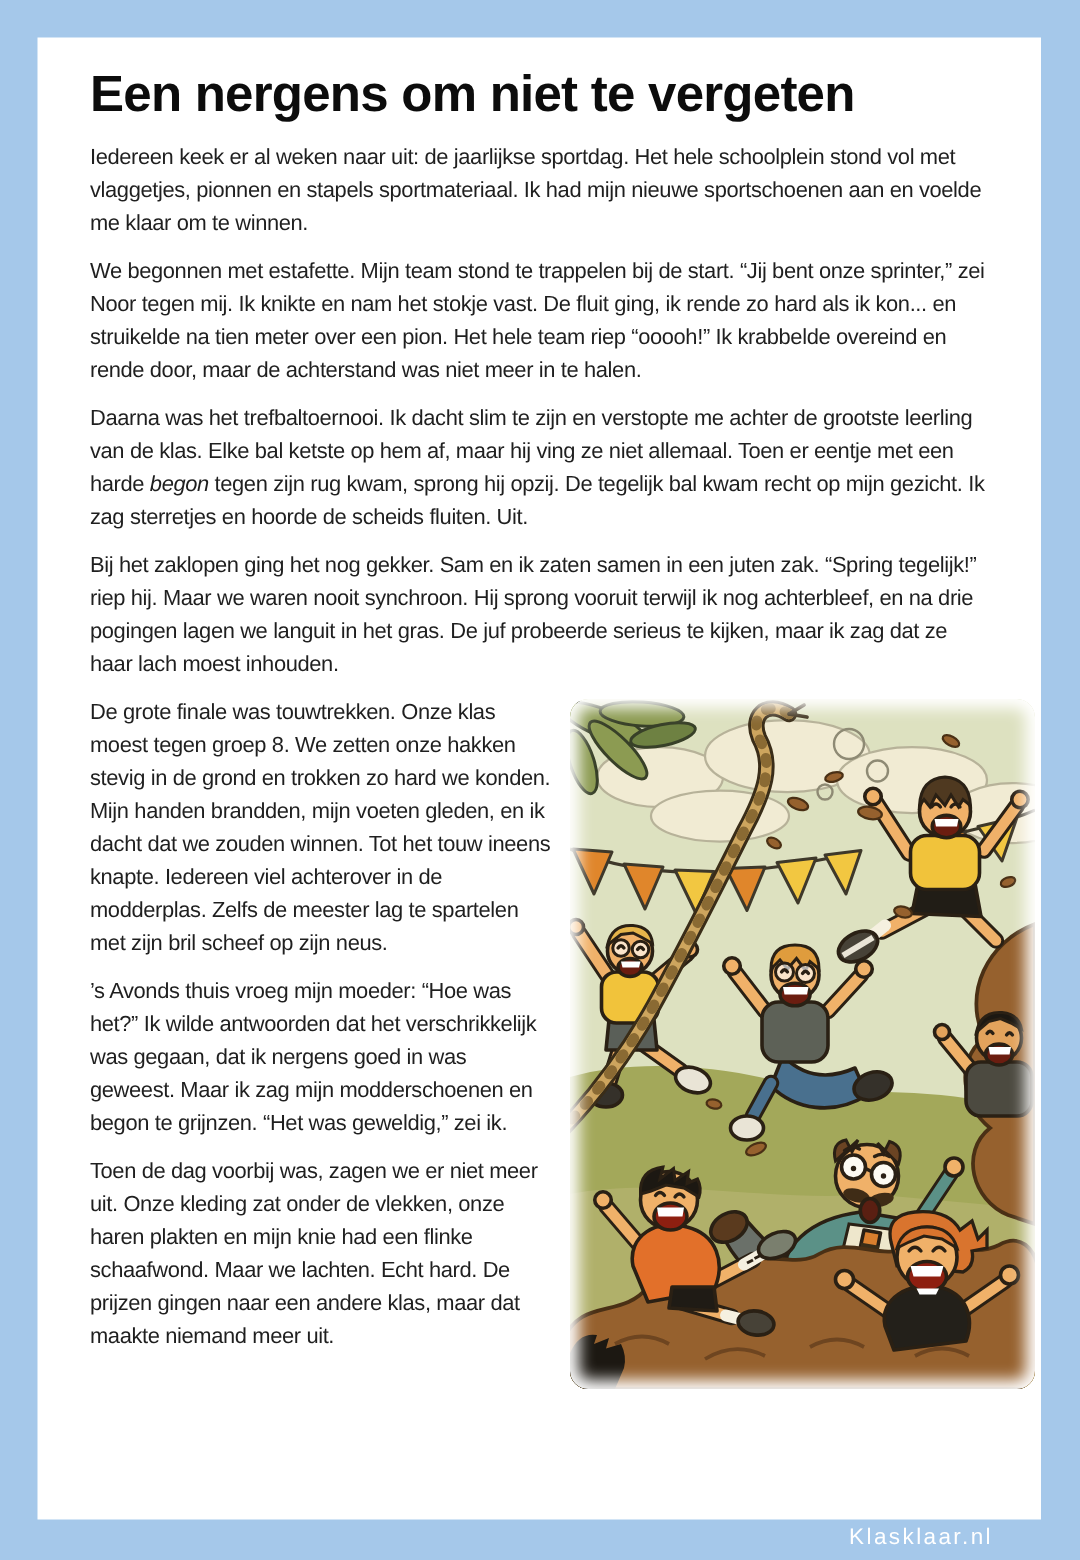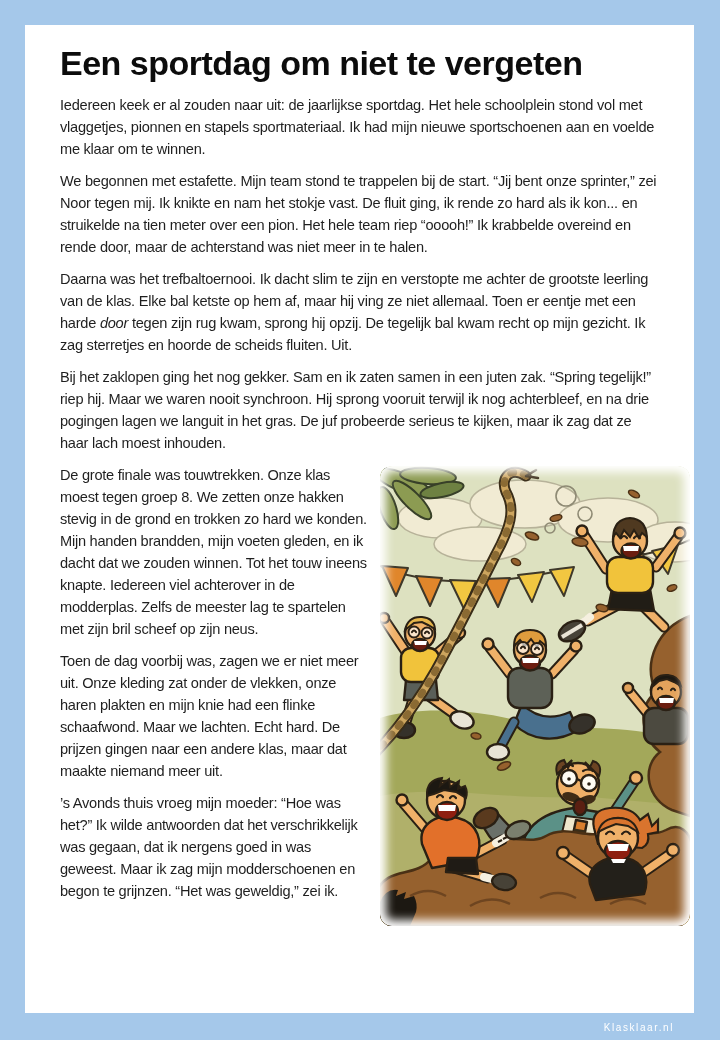--- a/index.html
+++ b/index.html
@@ -27,40 +27,40 @@
     float:right;width:310px;height:460px;
     margin:2px -30px 0 12px;
     border-radius:12px;overflow:hidden;position:relative;
   }
   .illu-wrap::after{
     content:"";position:absolute;inset:0;border-radius:12px;
     box-shadow:inset 0 0 10px 6px #ffffff;pointer-events:none;
   }
   .illu-wrap svg{display:block;width:310px;height:460px;}
   .watermark{
-    position:absolute;right:46px;bottom:7px;
-    color:#ffffff;font-size:10px;letter-spacing:1.6px;font-weight:400;
+    position:absolute;right:58px;bottom:7px;
+    color:#ffffff;font-size:15px;letter-spacing:1.6px;font-weight:400;
   }
   
   .ol{stroke:#2a2014;stroke-width:2.4;stroke-linejoin:round;stroke-linecap:round;}
   .limb-o{stroke:#2a2014;stroke-width:11;stroke-linecap:round;fill:none;}
   .limb-i{stroke:#f0b169;stroke-width:7;stroke-linecap:round;fill:none;}
   .eye{stroke:#2a2014;stroke-width:2.2;fill:none;stroke-linecap:round;}
 </style>
 </head>
 <body>
 
 <div class="paper">
 
-  <h1 class="title">Een sportdag om niet te vergeten</h1>
+  <h1 class="title">Een nergens om niet te vergeten</h1>
 
   <div class="story">
-    <p>Iedereen keek er al zouden naar uit: de jaarlijkse sportdag. Het hele schoolplein stond vol met vlaggetjes, pionnen en stapels sportmateriaal. Ik had mijn nieuwe sportschoenen aan en voelde me klaar om te winnen.</p>
+    <p>Iedereen keek er al weken naar uit: de jaarlijkse sportdag. Het hele schoolplein stond vol met vlaggetjes, pionnen en stapels sportmateriaal. Ik had mijn nieuwe sportschoenen aan en voelde me klaar om te winnen.</p>
     <p>We begonnen met estafette. Mijn team stond te trappelen bij de start. “Jij bent onze sprinter,” zei Noor tegen mij. Ik knikte en nam het stokje vast. De fluit ging, ik rende zo hard als ik kon... en struikelde na tien meter over een pion. Het hele team riep “ooooh!” Ik krabbelde overeind en rende door, maar de achterstand was niet meer in te halen.</p>
-    <p><span>Daarna was het trefbaltoernooi. Ik dacht slim te zijn en verstopte me achter de grootste leerling van de klas. Elke bal ketste op hem af, maar hij ving ze niet allemaal. Toen er eentje met een harde </span><span class="it">door</span><span> tegen zijn rug kwam, sprong hij opzij. De tegelijk bal kwam recht op mijn gezicht. Ik zag sterretjes en hoorde de scheids fluiten. Uit.</span></p>
+    <p><span>Daarna was het trefbaltoernooi. Ik dacht slim te zijn en verstopte me achter de grootste leerling van de klas. Elke bal ketste op hem af, maar hij ving ze niet allemaal. Toen er eentje met een harde </span><span class="it">begon</span><span> tegen zijn rug kwam, sprong hij opzij. De tegelijk bal kwam recht op mijn gezicht. Ik zag sterretjes en hoorde de scheids fluiten. Uit.</span></p>
     <p>Bij het zaklopen ging het nog gekker. Sam en ik zaten samen in een juten zak. “Spring tegelijk!” riep hij. Maar we waren nooit synchroon. Hij sprong vooruit terwijl ik nog achterbleef, en na drie pogingen lagen we languit in het gras. De juf probeerde serieus te kijken, maar ik zag dat ze haar lach moest inhouden.</p>
 
     <div class="illu-wrap">
       <svg viewBox="0 0 310 460" xmlns="http://www.w3.org/2000/svg">
 
         <rect x="0" y="0" width="310" height="460" rx="12" fill="#dde1c0"></rect>
 
         <g fill="#f1ebd3" stroke="#b7b299" stroke-width="1.5">
           <ellipse cx="60" cy="52" rx="42" ry="20"></ellipse>
           <ellipse cx="145" cy="38" rx="55" ry="24"></ellipse>
@@ -286,18 +286,18 @@
           <ellipse cx="254" cy="28" rx="6" ry="3" transform="rotate(28 254 28)"></ellipse>
           <ellipse cx="292" cy="122" rx="5" ry="3" transform="rotate(-20 292 122)"></ellipse>
           <ellipse cx="222" cy="142" rx="6" ry="3.5" transform="rotate(14 222 142)"></ellipse>
           <ellipse cx="124" cy="300" rx="7" ry="3.5" transform="rotate(-24 124 300)"></ellipse>
           <ellipse cx="96" cy="270" rx="5" ry="3" transform="rotate(12 96 270)"></ellipse>
         </g>
       </svg>
     </div>
 
     <p>De grote finale was touwtrekken. Onze klas moest tegen groep 8. We zetten onze hakken stevig in de grond en trokken zo hard we konden. Mijn handen brandden, mijn voeten gleden, en ik dacht dat we zouden winnen. Tot het touw ineens knapte. Iedereen viel achterover in de modderplas. Zelfs de meester lag te spartelen met zijn bril scheef op zijn neus.</p>
+    <p>’s Avonds thuis vroeg mijn moeder: “Hoe was het?” Ik wilde antwoorden dat het verschrikkelijk was gegaan, dat ik nergens goed in was geweest. Maar ik zag mijn modderschoenen en begon te grijnzen. “Het was geweldig,” zei ik.</p>
     <p>Toen de dag voorbij was, zagen we er niet meer uit. Onze kleding zat onder de vlekken, onze haren plakten en mijn knie had een flinke schaafwond. Maar we lachten. Echt hard. De prijzen gingen naar een andere klas, maar dat maakte niemand meer uit.</p>
-    <p>’s Avonds thuis vroeg mijn moeder: “Hoe was het?” Ik wilde antwoorden dat het verschrikkelijk was gegaan, dat ik nergens goed in was geweest. Maar ik zag mijn modderschoenen en begon te grijnzen. “Het was geweldig,” zei ik.</p>
   </div>
 </div>
 
 <div class="watermark">Klasklaar.nl</div>
 
 </body></html>

